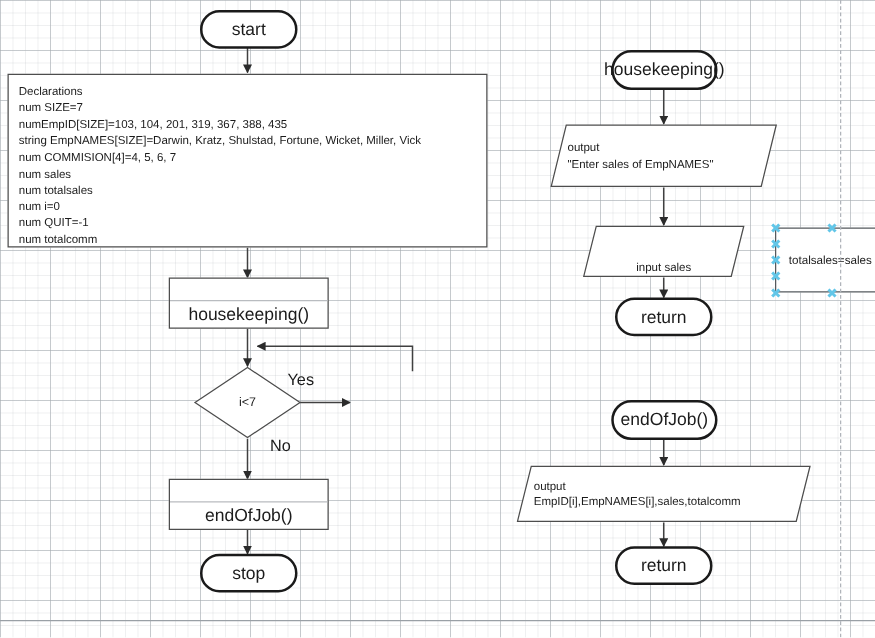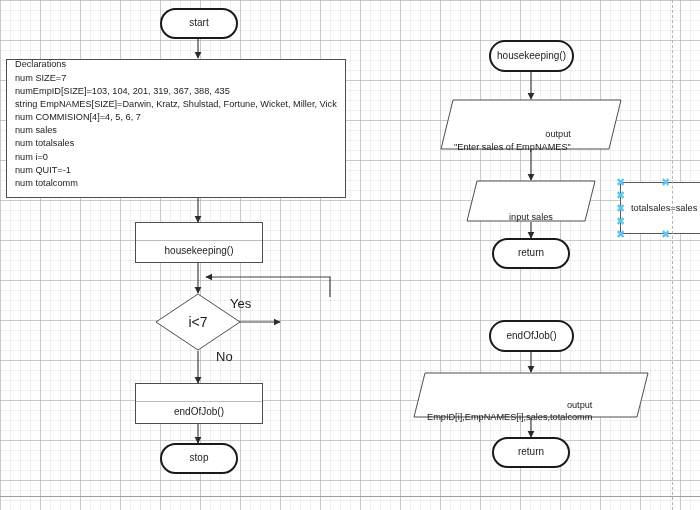--- a/index.html
+++ b/index.html
@@ -33,21 +33,21 @@
     left: 0; top: 0;
     width: 700px;
     height: 510px;
     pointer-events: none;
   }
   .shape {
     position: absolute;
     box-sizing: border-box;
     background: #ffffff;
     color: #1b1b1b;
-    font-size: 10px;
+    font-size: 14px;
     display: flex;
     align-items: center;
     justify-content: center;
     text-align: center;
     line-height: 1.25;
   }
   
   .terminator {
     border: 2px solid #1a1a1a;
     border-radius: 999px;
@@ -86,41 +86,40 @@
     position: absolute;
   }
   .diamond-wrap svg { display: block; }
   .diamond-label {
     position: absolute;
     left: 0; top: 0;
     width: 100%; height: 100%;
     display: flex;
     align-items: center;
     justify-content: center;
-    font-size: 14px;
+    font-size: 10px;
     color: #1b1b1b;
   }
   
   .io-wrap { position: absolute; }
   .io-wrap svg { display: block; }
   .io-label {
     position: absolute;
-    left: 0; top: 16px;
+    left: 0; top: 0;
     width: 100%; height: 100%;
     display: flex;
     flex-direction: column;
     align-items: flex-start;
     justify-content: center;
     font-size: 9.2px;
     line-height: 1.35;
     color: #1b1b1b;
     padding-left: 14px;
     box-sizing: border-box;
     white-space: pre-line;
-    text-align: right;
   }
   
   .edge-label {
     position: absolute;
     font-size: 13px;
     color: #1b1b1b;
     background: transparent;
   }
   
   .selbox {
@@ -194,21 +193,21 @@
     <line x1="531" y1="222" x2="531" y2="238" stroke="#404040" stroke-width="1.2" marker-end="url(#arrow)"></line>
 
     <line x1="531" y1="352" x2="531" y2="372" stroke="#404040" stroke-width="1.2" marker-end="url(#arrow)"></line>
     <line x1="531" y1="418" x2="531" y2="437" stroke="#404040" stroke-width="1.2" marker-end="url(#arrow)"></line>
   </svg>
 
   <div class="shape terminator" style="left:160px; top:8px; width:78px; height:31px;">
     <span>start</span>
   </div>
 
-  <div class="shape declbox" style="left:6px; top:59px; width:340px; height:139px;align-items:flex-end;">
+  <div class="shape declbox" style="left:6px; top:59px; width:384px; height:139px;">
     <span>Declarations
 num SIZE=7
 numEmpID[SIZE]=103, 104, 201, 319, 367, 388, 435
 string EmpNAMES[SIZE]=Darwin, Kratz, Shulstad, Fortune, Wicket, Miller, Vick
 num COMMISION[4]=4, 5, 6, 7
 num sales
 num totalsales
 num i=0
 num QUIT=-1
 num totalcomm</span>
@@ -248,21 +247,21 @@
       <polygon points="13,1 181,1 169,50 1,50" fill="#ffffff" stroke="#4d4d4d" stroke-width="1"></polygon>
     </svg>
     <div class="io-label">output
 "Enter sales of EmpNAMES"</div>
   </div>
 
   <div class="io-wrap" style="left:466px; top:180px; width:130px; height:42px;">
     <svg viewBox="0 0 130 42" width="130" height="42" xmlns="http://www.w3.org/2000/svg">
       <polygon points="11,1 129,1 119,41 1,41" fill="#ffffff" stroke="#4d4d4d" stroke-width="1"></polygon>
     </svg>
-    <div class="io-label" style="padding-left:0; align-items:center;">input sales</div>
+    <div class="io-label" style="padding-left:0; align-items:center;margin-top:13px;">input sales</div>
   </div>
 
   <div class="shape terminator" style="left:492px; top:238px; width:78px; height:31px;">
     <span>return</span>
   </div>
 
   <div class="selbox" style="left:620px; top:182px; width:90px; height:52px;">
     <span>totalsales=sales</span>
   </div>
   <div class="handle" style="left:616px; top:178px;"><span>✖</span></div>

